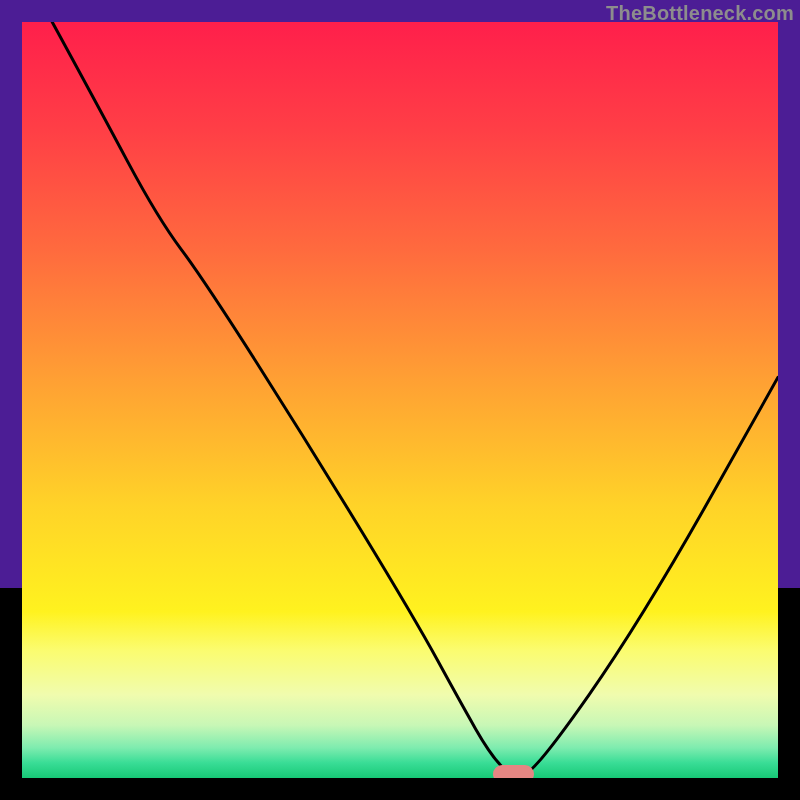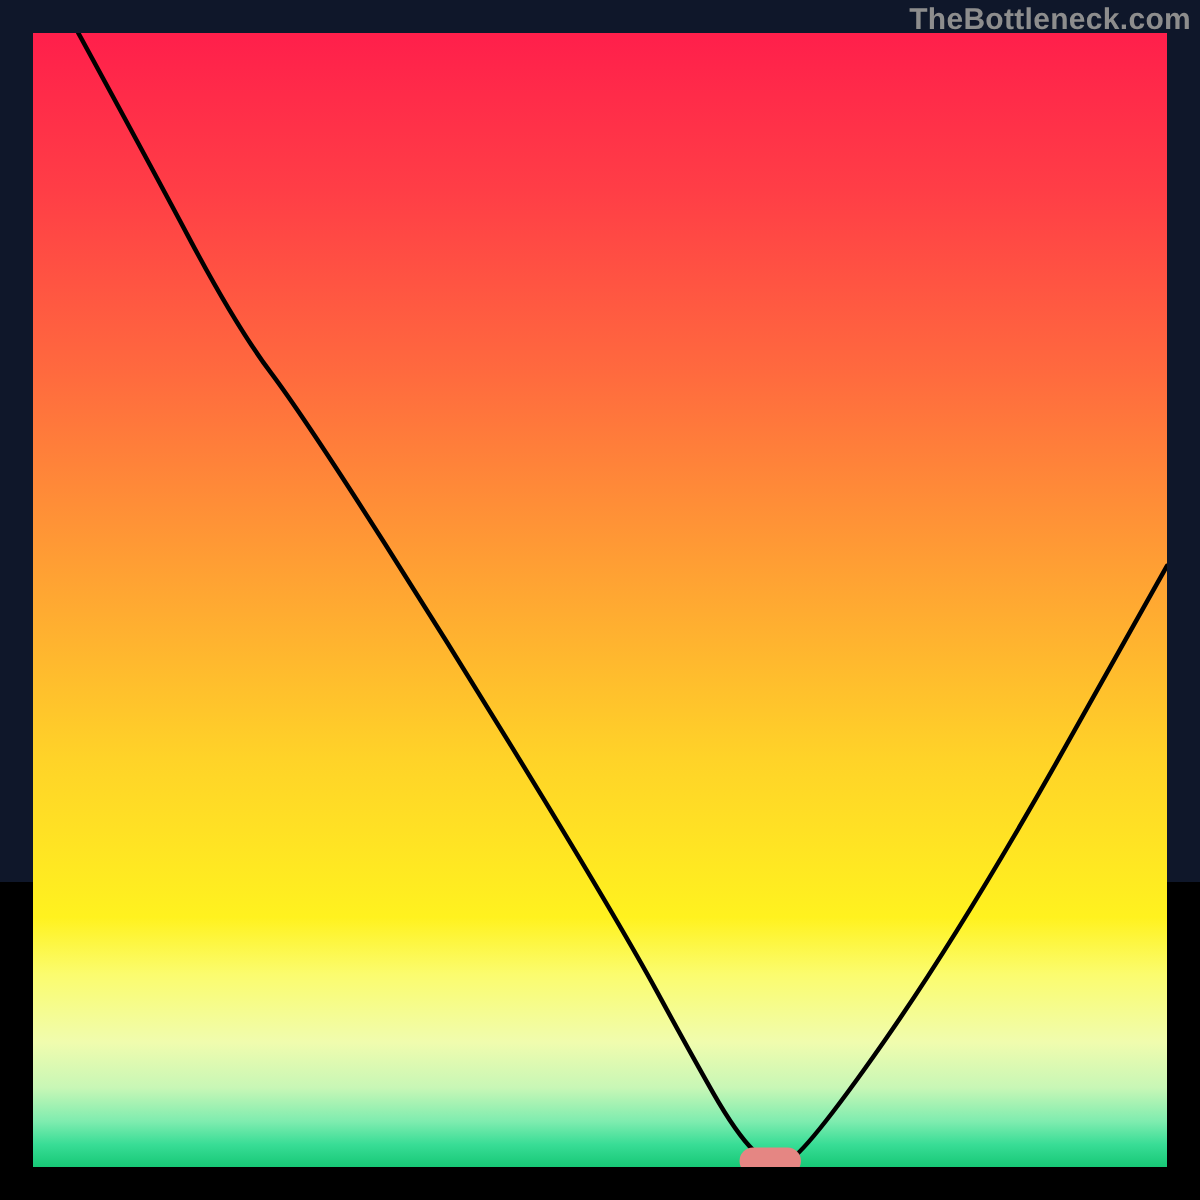--- a/index.html
+++ b/index.html
@@ -9,21 +9,21 @@
     height: 800px;
     background: #000;
     overflow: hidden;
   }
   .frame {
     position: absolute;
     left: 0;
     top: 0;
     width: 800px;
     height: 588px;
-    background: #0f172a;
+    background: #4c1d95;
   }
   .plot {
     position: absolute;
     left: 22px;
     top: 22px;
     width: 756px;
     height: 756px;
     overflow: hidden;
   }
   .gradient {

